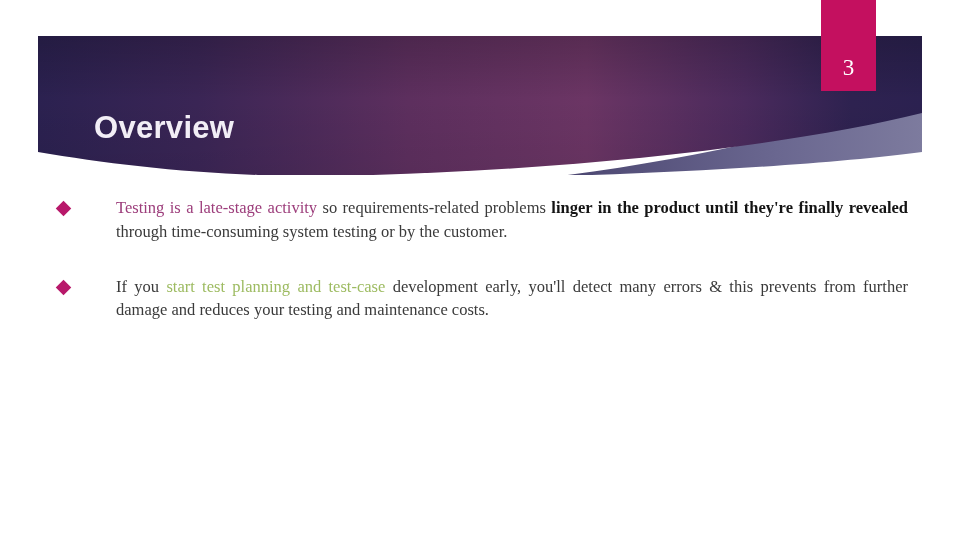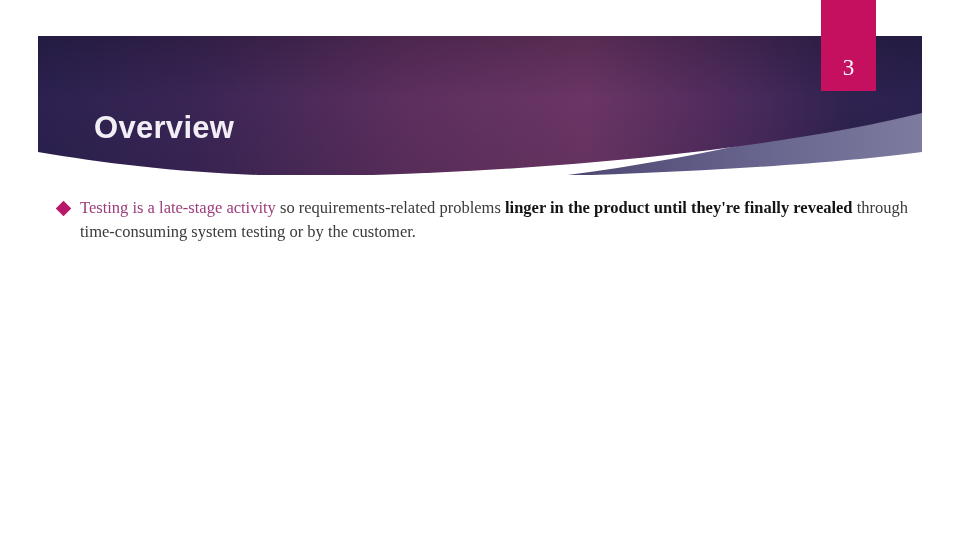--- a/index.html
+++ b/index.html
@@ -79,21 +79,21 @@
 
   
   #body-content {
     position: absolute;
     left: 0;
     top: 196px;
     width: 960px;
   }
   .bullet-row {
     position: relative;
-    padding-left: 80px;
+    padding-left: 116px;
     padding-right: 52px;
     margin-bottom: 31px;
   }
   .bullet-marker {
     position: absolute;
     left: 58px;
     top: 7px;
     width: 11px;
     height: 11px;
     background: #b8186a;
@@ -164,16 +164,20 @@
 
   <h1 id="slide-title">Overview</h1>
 
   <div id="body-content">
 
     <div class="bullet-row">
       <span class="bullet-marker"></span>
       <p class="bullet-text" id="bullet-0"><span class="hl-purple">Testing is a late-stage activity </span><span>so requirements-related problems </span><span class="em-bold">linger in the product until they're finally revealed </span><span>through time-consuming system testing or by the customer.</span></p>
     </div>
 
+    <div class="bullet-row">
+      <span class="bullet-marker"></span>
+      <p class="bullet-text" id="bullet-1"><span>If you </span><span class="hl-green">start test planning and test-case </span><span>development early, you'll detect many errors &amp; this prevents from further damage and reduces your testing and maintenance costs.</span></p>
+    </div>
 
   </div>
 
 </div>
 
 </body></html>

